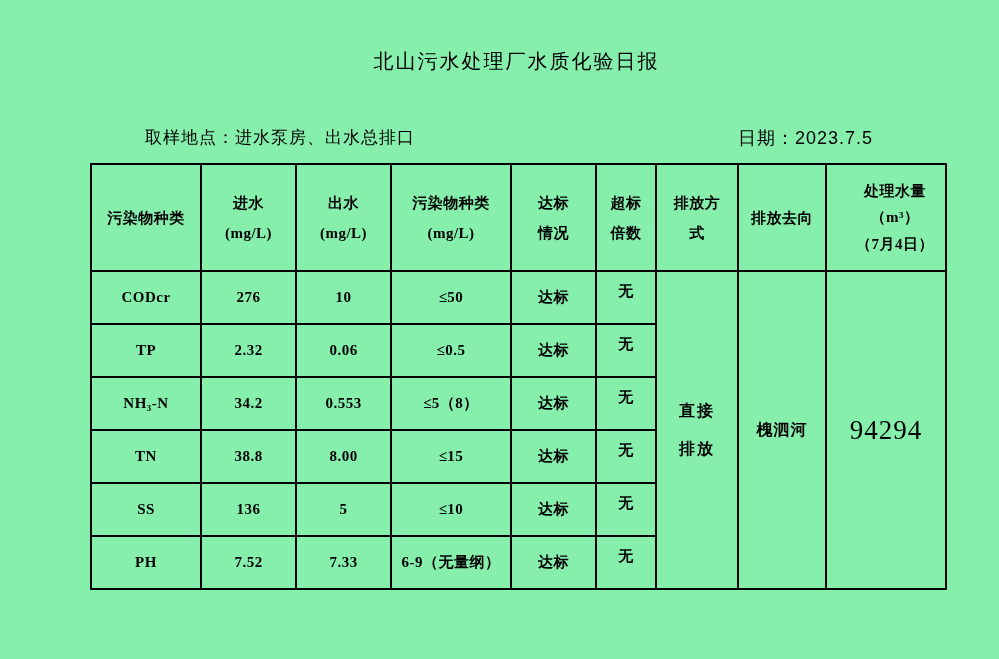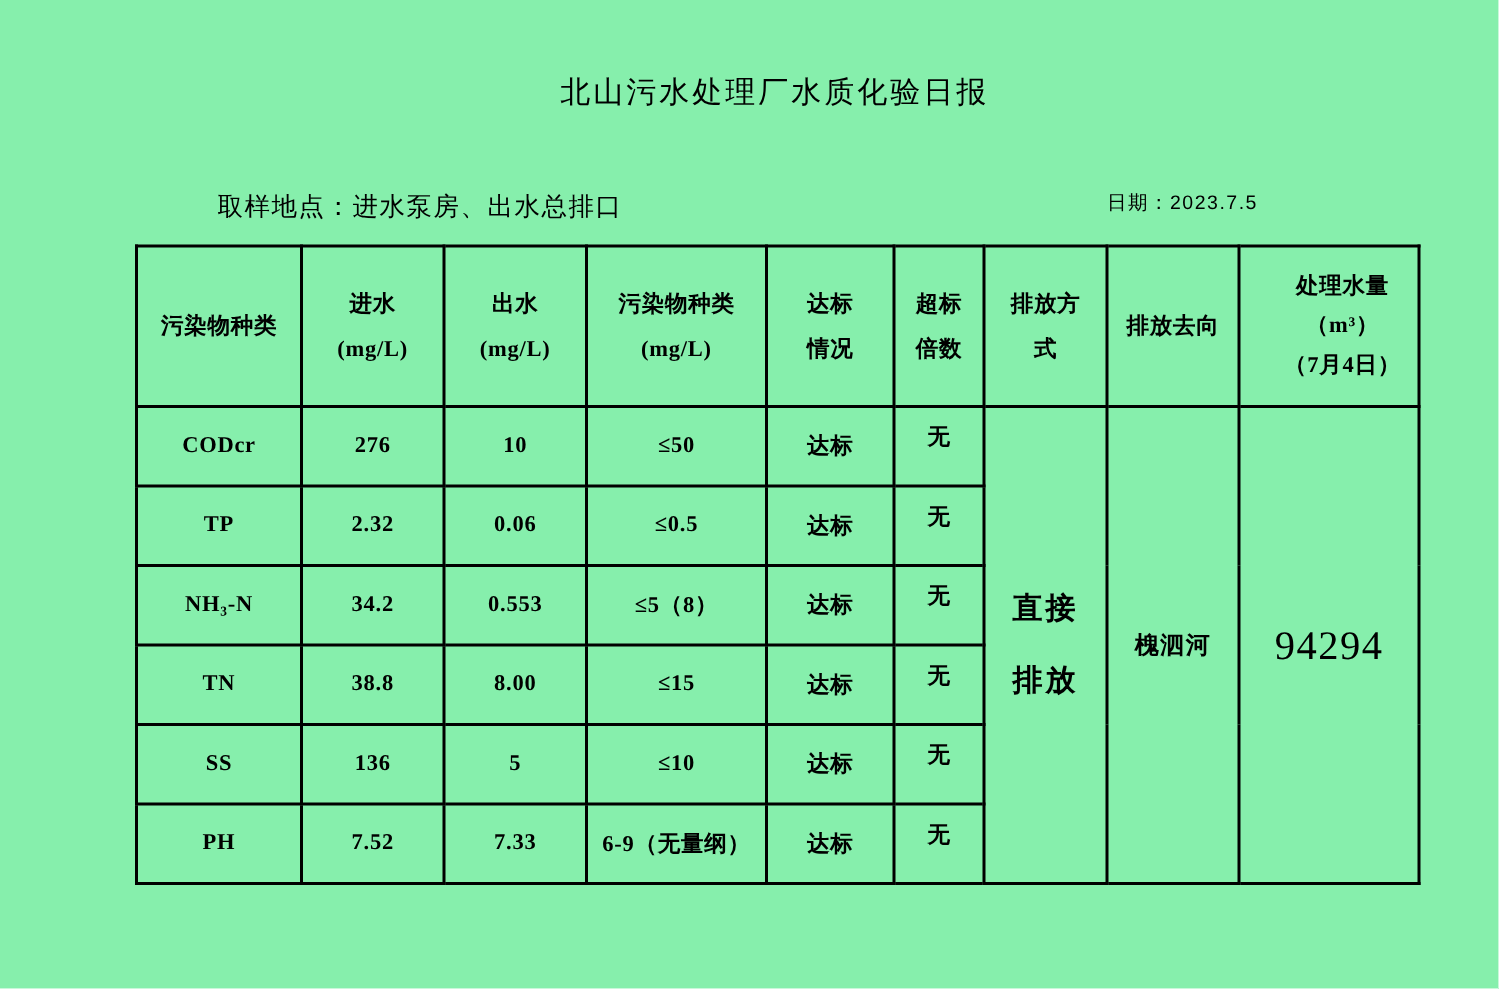--- a/index.html
+++ b/index.html
@@ -40,21 +40,21 @@
     top: 0;
     font-size: 17px;
     font-weight: 500;
     letter-spacing: 1px;
     white-space: nowrap;
   }
   .date-label {
     position: absolute;
     left: 738px;
     top: 0;
-    font-size: 13px;
+    font-size: 18px;
     font-weight: 500;
     letter-spacing: 1px;
     white-space: nowrap;
   }
   table.report-table {
     position: absolute;
     left: 90px;
     top: 163px;
     width: 855px;
     border-collapse: collapse;
@@ -77,21 +77,21 @@
     letter-spacing: 0.5px;
   }
   .report-table th.th-volume { line-height: 1.75; padding-left: 18px; }
   .report-table td {
     font-size: 15px;
     font-weight: 700;
     letter-spacing: 0.5px;
   }
   .report-table td.cell-exceed { padding-bottom: 12px; }
   .report-table td.cell-mode {
-    font-size: 20px;
+    font-size: 16px;
     line-height: 2.4;
     white-space: pre-line;
     letter-spacing: 2px;
   }
   .report-table td.cell-dest {
     font-size: 16px;
     letter-spacing: 1px;
     font-family: Liberation Serif, serif;
   }
   .report-table td.cell-volume {

